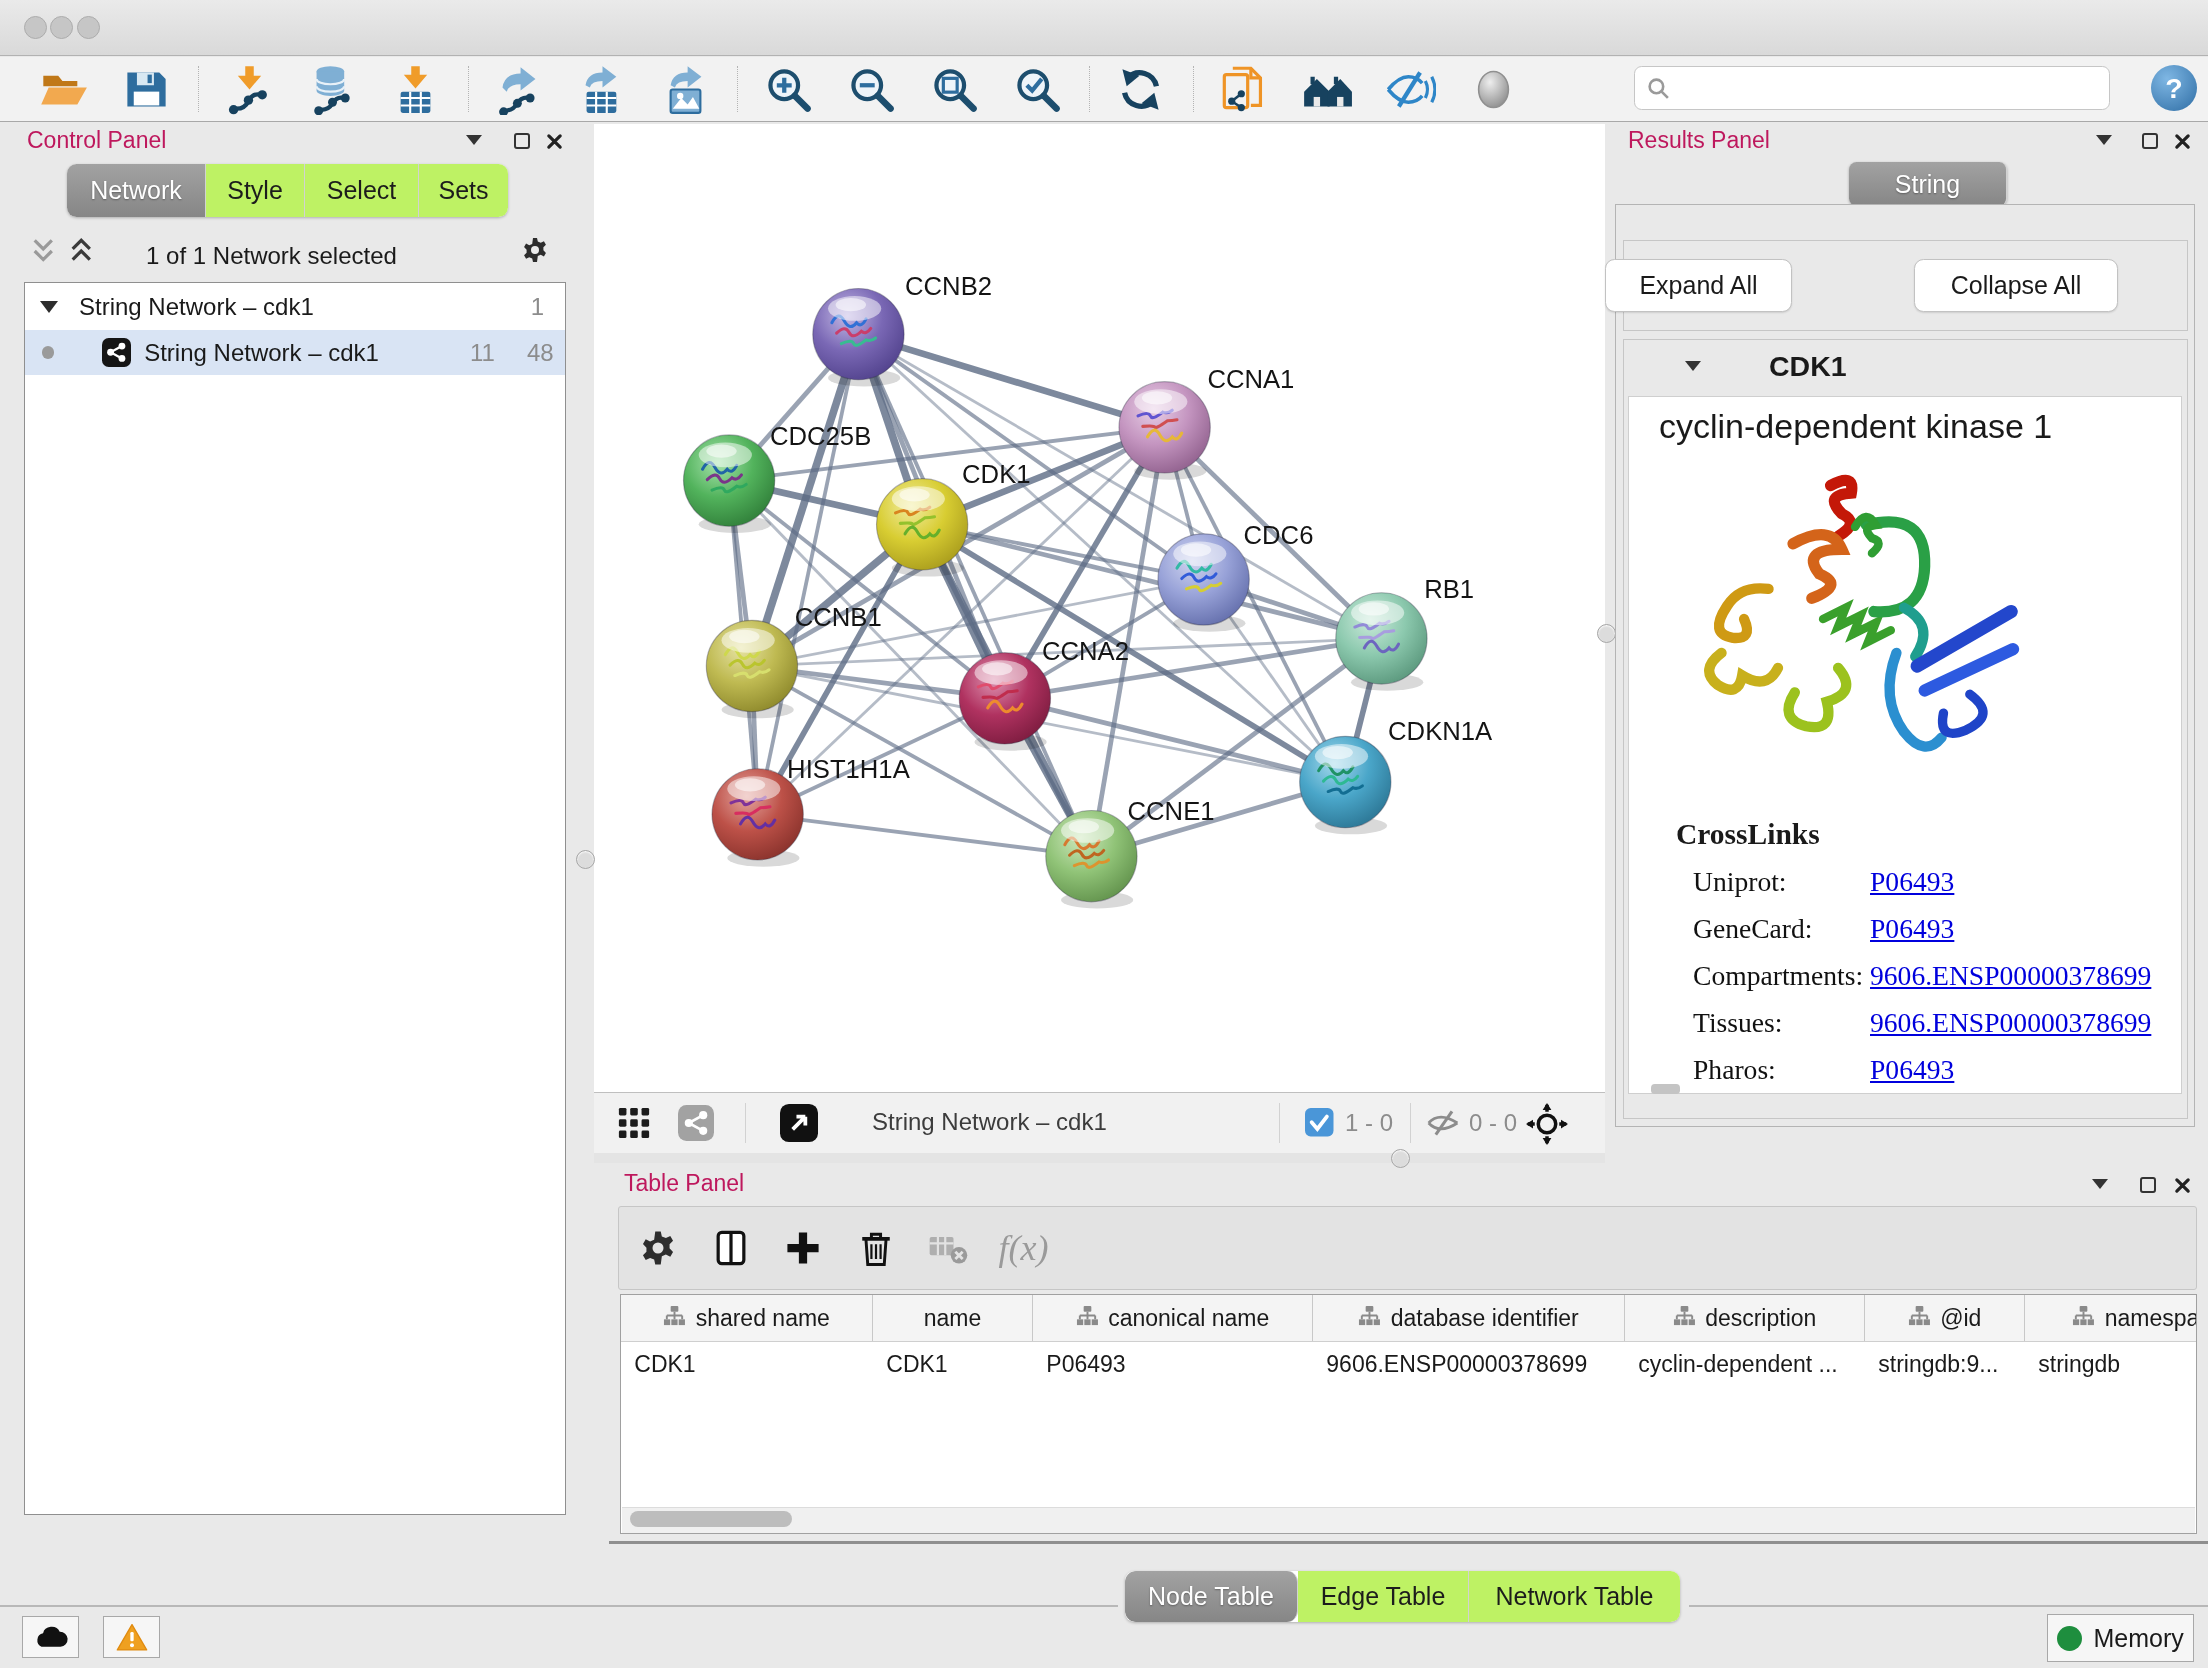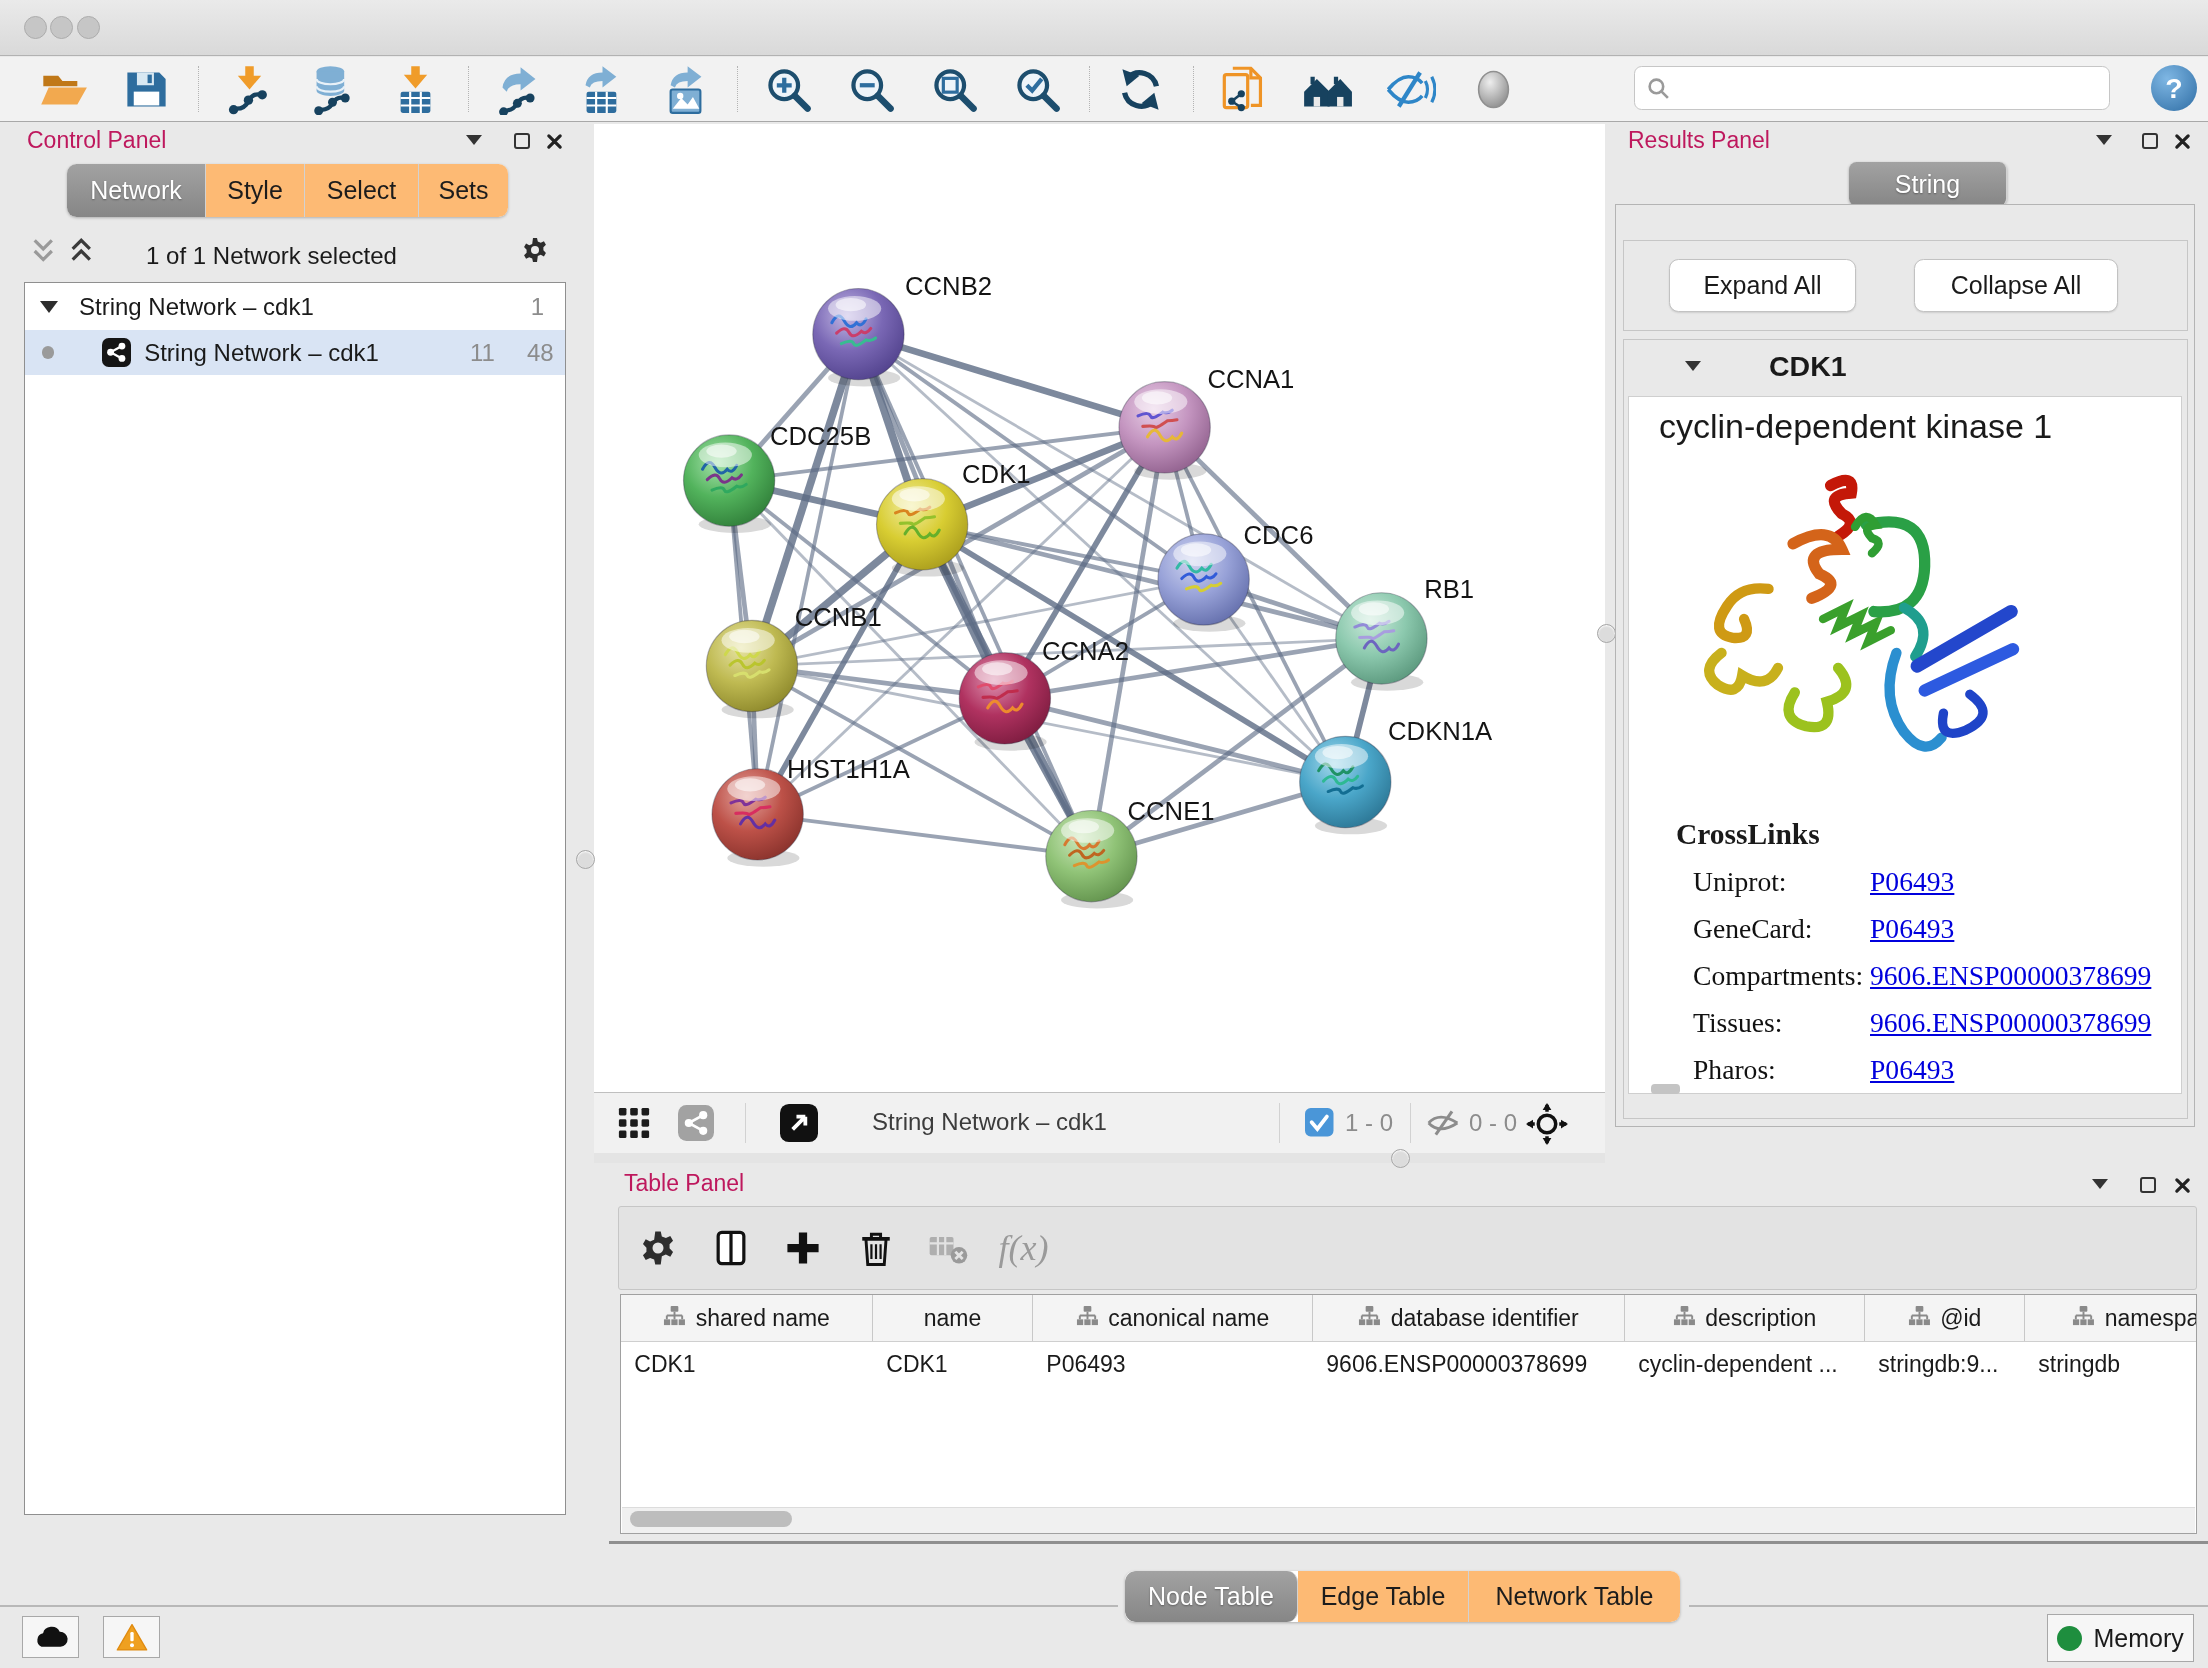--- a/index.html
+++ b/index.html
@@ -26,21 +26,21 @@
     display:flex;align-items:center;justify-content:center}
   
   .phdr{font-size:23px;color:#be185d}
   .tri-down{width:0;height:0;border-left:8.6px solid transparent;border-right:8.6px solid transparent;
     border-top:10.5px solid #333}
   .sqbtn{width:16px;height:16px;border:2.4px solid #333;border-radius:2.9px;box-sizing:border-box}
   
   .tabstrip{display:flex;border-radius:9.5px;overflow:hidden;
     box-shadow:0 1px 2.9px rgba(0,0,0,.25);background:#fff}
   .tabcell{font-size:25px;display:flex;align-items:center;justify-content:center;
-    background:#fdba74;color:#1c1c1c;border-right:1px solid #d2d2d2;padding:0 25px;white-space:nowrap}
+    background:#bef264;color:#1c1c1c;border-right:1px solid #d2d2d2;padding:0 25px;white-space:nowrap}
   .tabcell:last-child{border-right:none}
   .tabcell.active{background:linear-gradient(#a2a2a2,#868686);color:#fff;
     text-shadow:0 1px 1.9px rgba(0,0,0,.35)}
   
   .listbox{left:24px;top:282px;width:542px;height:1233px;background:#fff;border:1.9px solid #8f8f8f;box-sizing:border-box}
   .netrow{position:absolute;left:0;width:100%;height:45px;font-size:24px;display:flex;align-items:center}
   .rowcount{color:#8c8c8c}
   .sharebadge{width:28.5px;height:28.5px;border-radius:6.7px;background:#151515;flex:0 0 auto}
   
   .netfooter{left:594px;top:1092px;width:1011px;height:61px;background:#f1f1f1;border-top:1.9px solid #bfbfbf;box-sizing:border-box}
@@ -527,21 +527,21 @@
 
 <div class="abs phdr" style="left:1628px;top:127px">Results Panel</div>
 <div class="abs tri-down" style="left:2096px;top:135px"></div>
 <div class="abs sqbtn" style="left:2142px;top:133px"></div>
 <svg class="abs" style="left:2174px;top:133px" width="17" height="17" viewBox="0 0 18 18">
   <path d="M3 3L15 15M15 3L3 15" stroke="#222" stroke-width="3.4" stroke-linecap="round"></path>
 </svg>
 <div class="abs tabcell active" style="left:1849px;top:162px;width:107px;height:44px;border-radius:7.6px;box-shadow:0 1px 2.9px rgba(0,0,0,.3)">String</div>
 <div class="abs rbox" style="left:1615px;top:204px;width:580px;height:923px"></div>
 <div class="abs rbox" style="left:1623px;top:240px;width:565px;height:91px;border-color:#c6c6c6"></div>
-<div class="abs pillbtn" style="left:1669px;top:259px;width:185px;height:51px">Expand All</div>
+<div class="abs pillbtn" style="left:1605px;top:259px;width:185px;height:51px">Expand All</div>
 <div class="abs pillbtn" style="left:1914px;top:259px;width:202px;height:51px">Collapse All</div>
 <div class="abs rbox" style="left:1623px;top:339px;width:565px;height:780px;border-color:#c6c6c6"></div>
 <div class="abs tri-down" style="left:1685px;top:361px"></div>
 <div class="abs" style="left:1769px;top:350px;font-size:28.5px;font-weight:bold">CDK1</div>
 <div class="abs" style="left:1628px;top:396px;width:554px;height:698px;background:#fff;border:1px solid #cfcfcf;box-sizing:border-box"></div>
 <div class="abs" style="left:1659px;top:407px;font-size:34px">cyclin-dependent kinase 1</div>
 
 <svg class="abs" style="left:1682px;top:468px" width="348" height="335" viewBox="0 0 370 355">
   <g fill="none" stroke-linecap="round">
     <path d="M158 18 q26 -14 22 8 q-30 2 -10 22 q20 10 -4 24" stroke="#c41808" stroke-width="12"></path>

